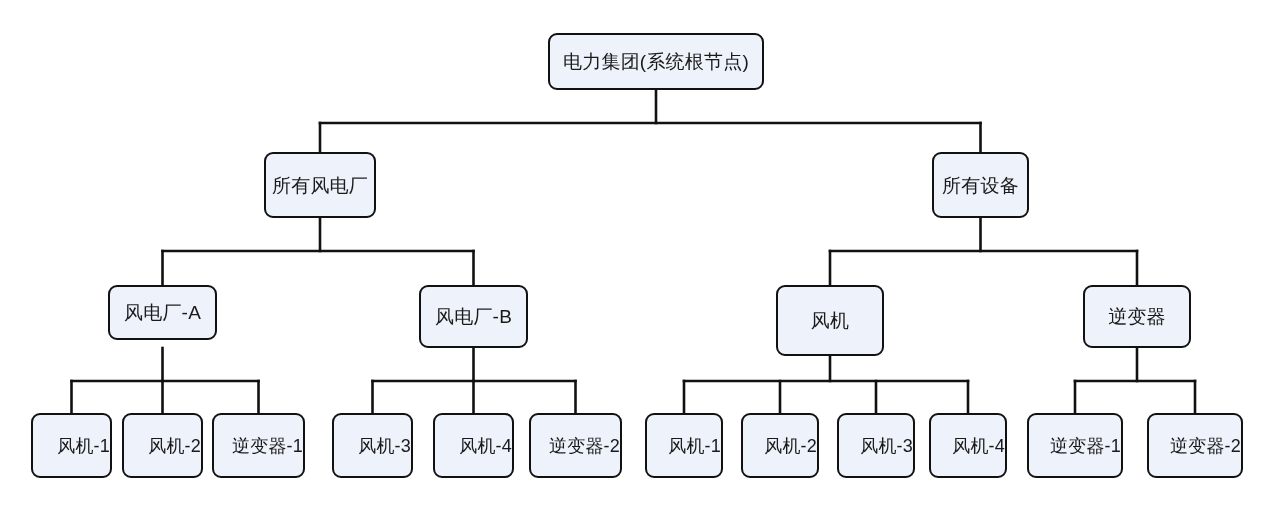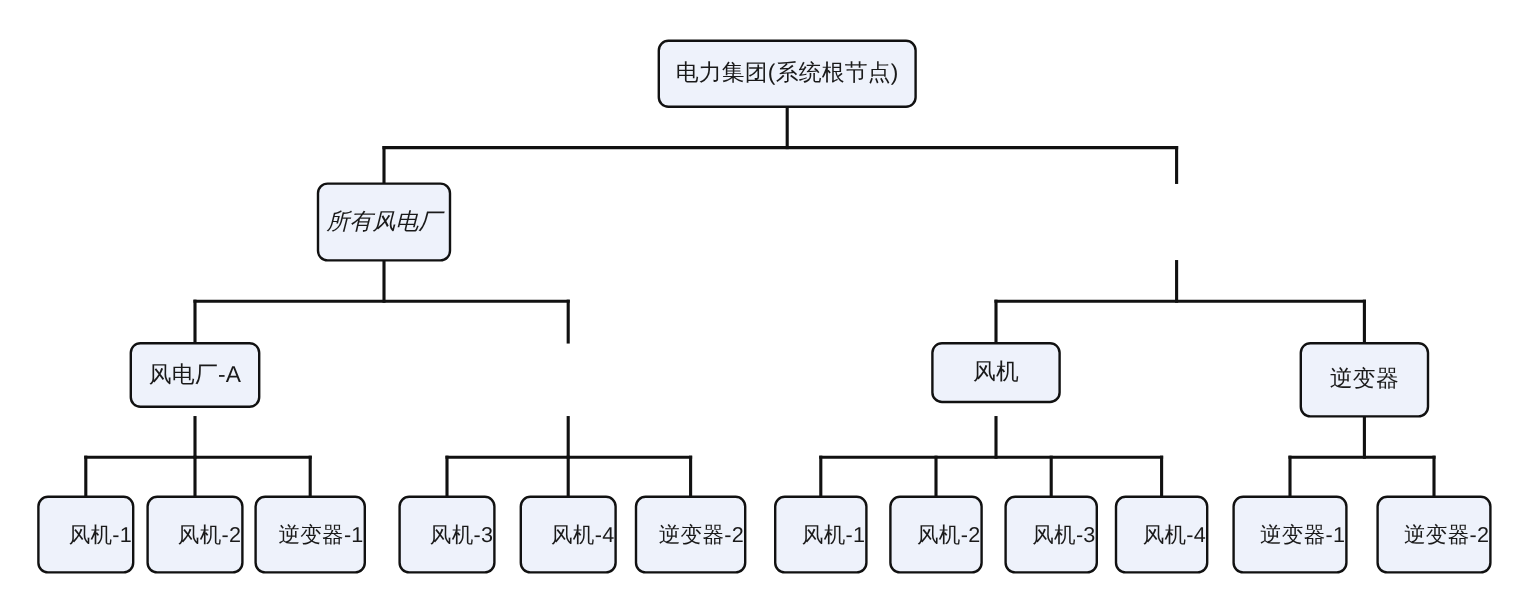--- a/index.html
+++ b/index.html
@@ -109,27 +109,33 @@
         <line x1="1075" y1="381" x2="1195" y2="381" stroke="#111111" stroke-width="2.6" stroke-linecap="square"></line>
         <line x1="1075" y1="381" x2="1075" y2="413" stroke="#111111" stroke-width="2.6" stroke-linecap="square"></line>
         <line x1="1195" y1="381" x2="1195" y2="413" stroke="#111111" stroke-width="2.6" stroke-linecap="square"></line>
       </g>
     </svg>
 
   <div id="node-layer">
       <div class="node lvl-root" style="left: 548px; top: 33px; width: 216px; height: 57px;">
         <span class="node-label">电力集团(系统根节点)</span>
       </div>
-      <div class="node lvl-2" style="left: 264px; top: 152px; width: 112px; height: 66px; font-style: italic;">
+      <div class="node lvl-2" style="left: 264px; top: 152px; width: 112px; height: 66px;">
         <span class="node-label">所有风电厂</span>
+      </div>
+      <div class="node lvl-2" style="left: 932px; top: 152px; width: 97px; height: 66px;">
+        <span class="node-label">所有设备</span>
       </div>
       <div class="node lvl-3" style="left: 108px; top: 285px; width: 109px; height: 55px;">
         <span class="node-label">风电厂-A</span>
       </div>
-      <div class="node lvl-3" style="left: 776px; top: 285px; width: 108px; height: 51px;">
+      <div class="node lvl-3" style="left: 419px; top: 285px; width: 109px; height: 63px;">
+        <span class="node-label">风电厂-B</span>
+      </div>
+      <div class="node lvl-3" style="left: 776px; top: 285px; width: 108px; height: 71px;">
         <span class="node-label">风机</span>
       </div>
       <div class="node lvl-3" style="left: 1083px; top: 285px; width: 108px; height: 63px; align-items: center;">
         <span class="node-label">逆变器</span>
       </div>
       <div class="node lvl-4" style="left: 31px; top: 413px; width: 81px; height: 65px;">
         <span class="node-label">风机-1</span>
       </div>
       <div class="node lvl-4" style="left: 122px; top: 413px; width: 81px; height: 65px;">
         <span class="node-label">风机-2</span>

